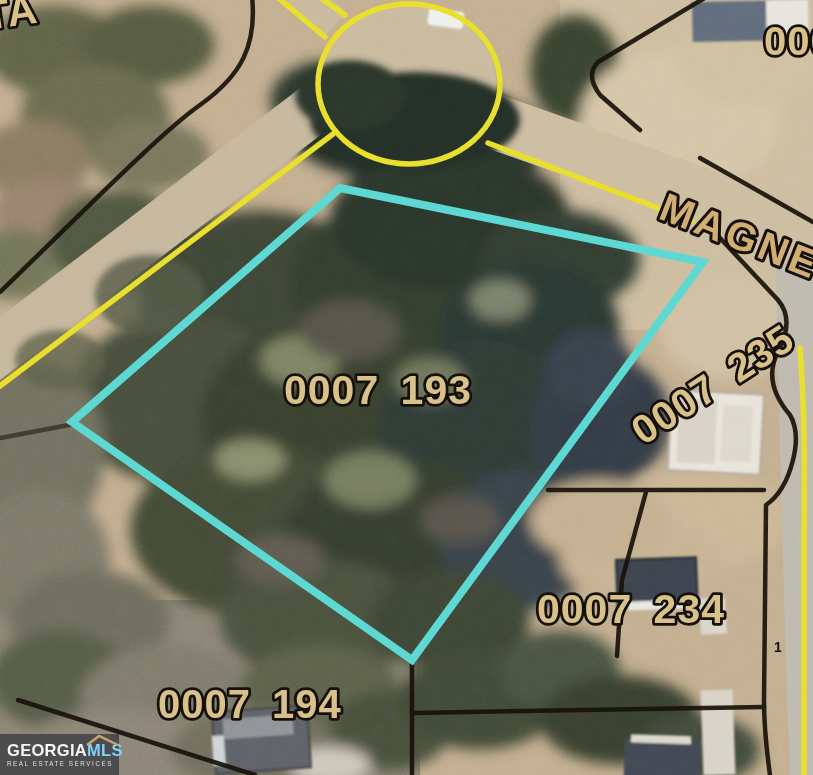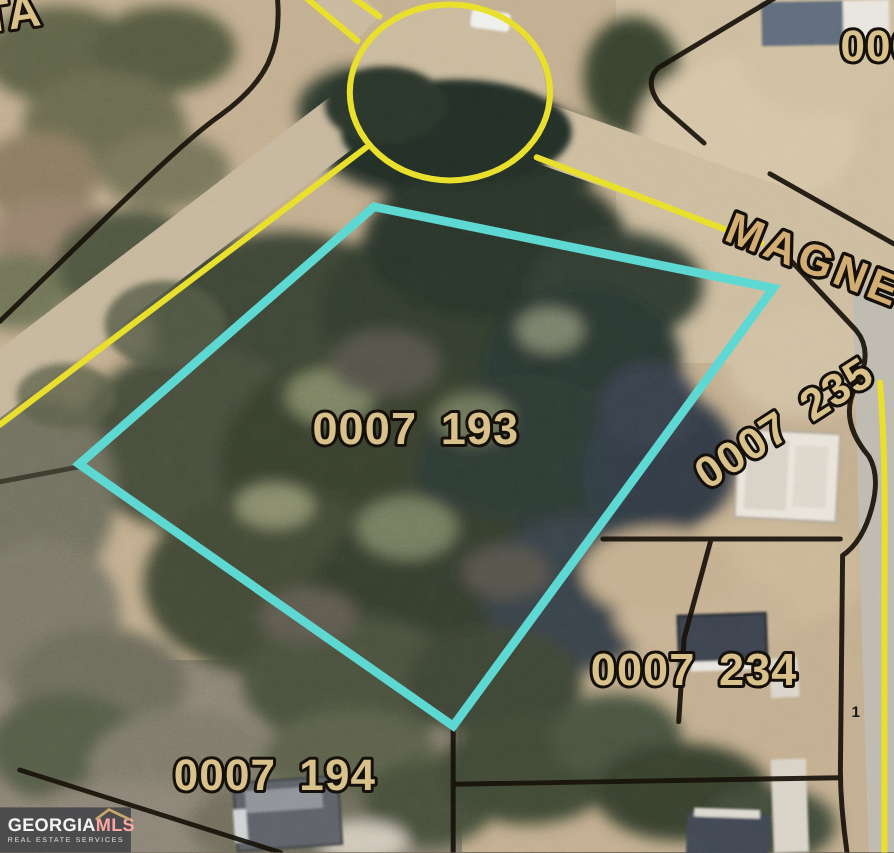--- a/index.html
+++ b/index.html
@@ -21,21 +21,21 @@
   }
   .lotnum{font-family:"Liberation Sans",sans-serif;font-weight:700;font-size:14px;fill:#141414}
   .badge{
     position:absolute;left:0;bottom:0;width:119px;height:41px;
     background:rgba(71,71,74,.92);box-sizing:border-box;
     display:flex;flex-direction:column;justify-content:center;
     padding:3px 4px 3px 7px;z-index:5;
   }
   .brand{display:flex;align-items:baseline;color:#f4f4f4;
     font-size:16.5px;font-weight:600;letter-spacing:.3px;line-height:1;}
-  .mls-wrap{position:relative;color:#fca5a5;}
+  .mls-wrap{position:relative;color:#7dd3fc;}
   .roof{position:absolute;top:-8px;left:-2px;}
   .tagline{font-size:6.3px;color:#e0e0e0;letter-spacing:1.55px;margin-top:2px;white-space:nowrap;}
 </style>
 </head>
 <body>
 
 <div class="map-container">
   <svg width="813" height="775" viewBox="0 0 813 775">
     <defs>
       <filter id="blur7">

